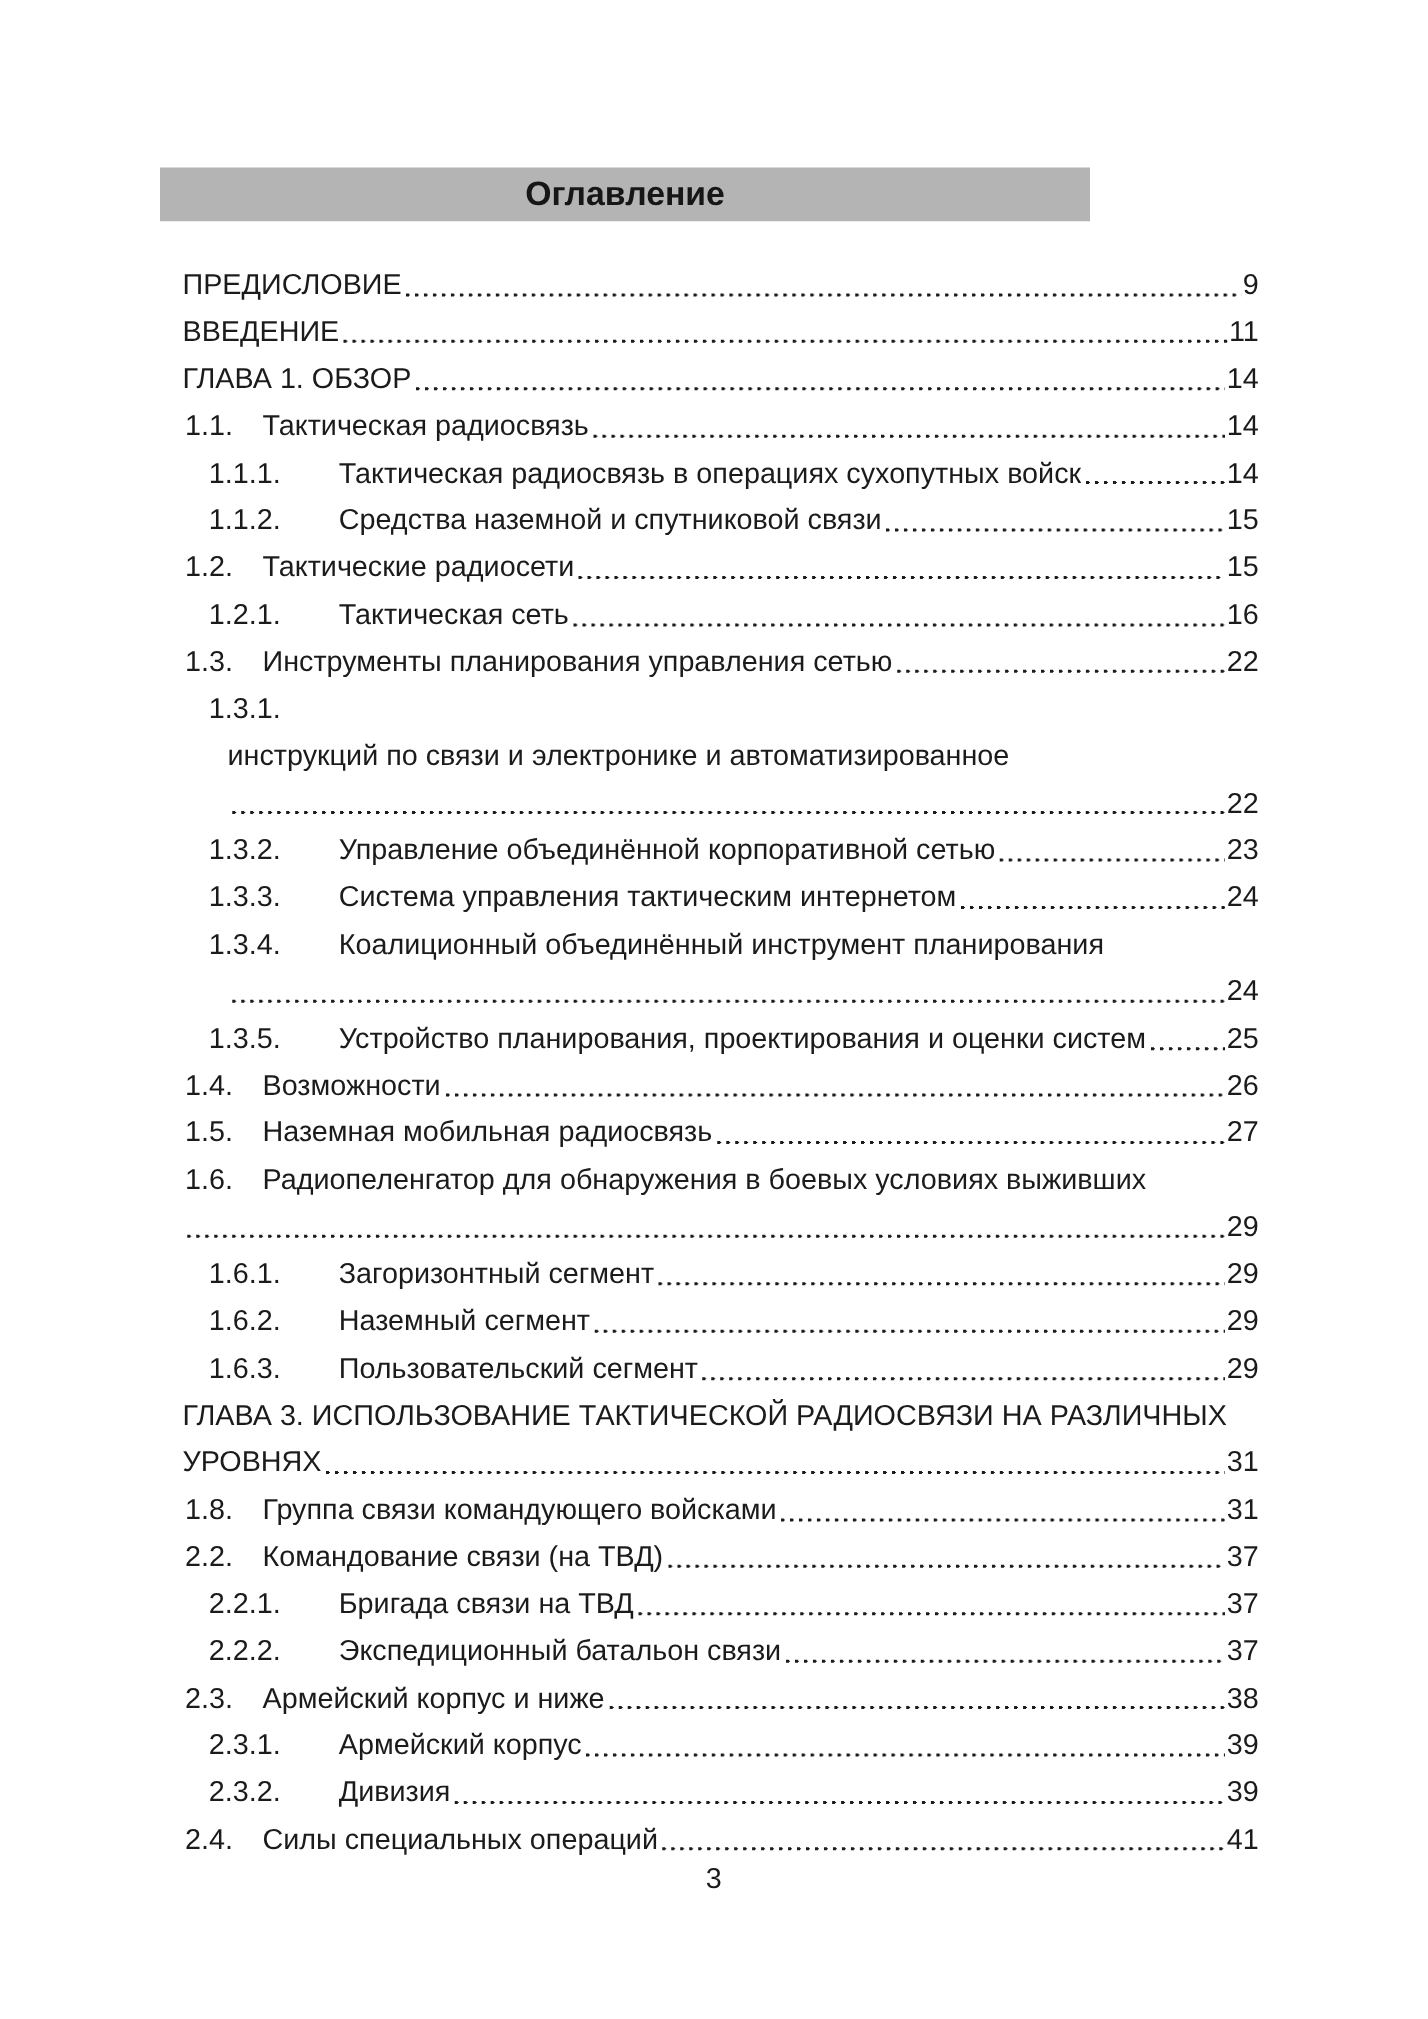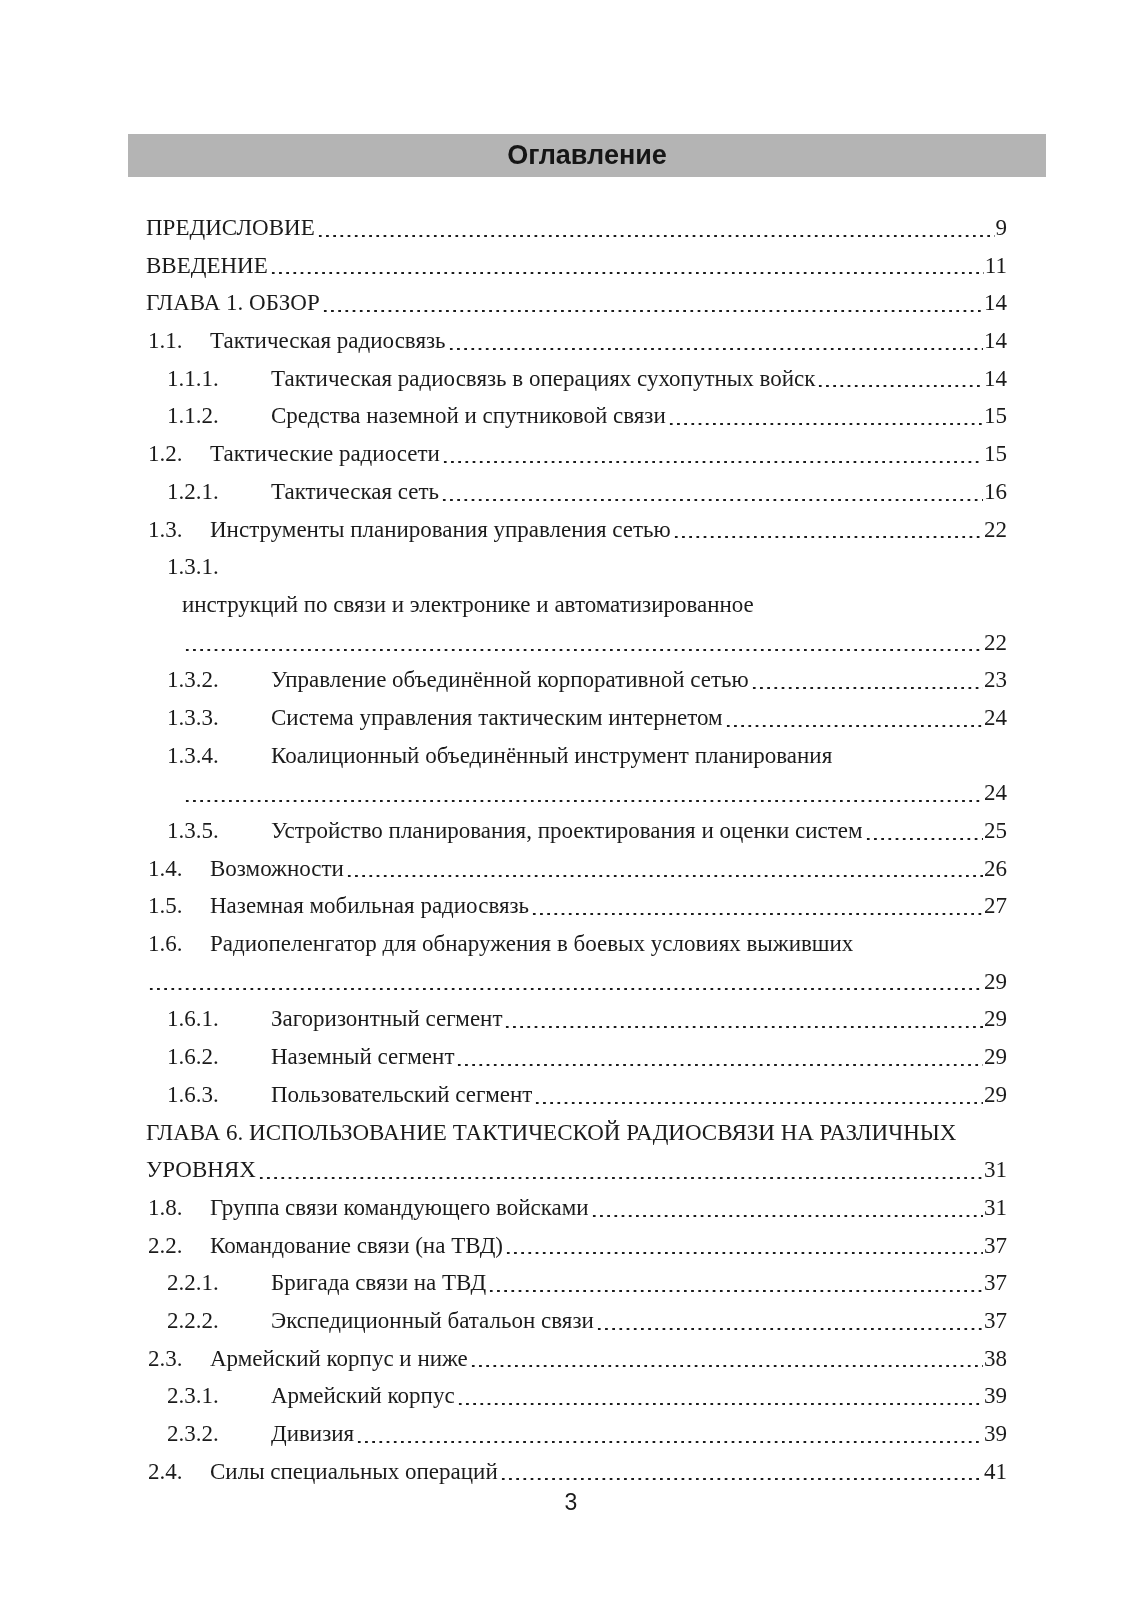--- a/index.html
+++ b/index.html
@@ -13,21 +13,21 @@
     height: 1615px;
     background: #ffffff;
     font-family: "Liberation Sans", "DejaVu Sans", sans-serif;
     color: #1b1b1b;
     overflow: hidden;
   }
   .header-bar {
     position: absolute;
     left: 128px;
     top: 134px;
-    width: 918px;
+    width: 744px;
     height: 43px;
     background: #b4b4b4;
     display: flex;
     align-items: center;
     justify-content: center;
   }
   .header-bar .title-text {
     font-size: 27px;
     font-weight: bold;
     color: #161616;
@@ -38,21 +38,20 @@
     top: 209px;
     width: 861px;
     font-size: 23px;
   }
   .toc-line {
     display: flex;
     align-items: stretch;
     height: 37.7px;
     line-height: 37.7px;
     white-space: nowrap;
-    font-family: Liberation Serif, serif;
   }
   .toc-line .num { flex: 0 0 auto; }
   .toc-line.lvl1 { padding-left: 0; }
   .toc-line.lvl2 .num { margin-left: 2px;  width: 62px; }
   .toc-line.lvl3 .num { margin-left: 21px; width: 104px; }
   .toc-line.cont1 { padding-left: 0; }
   .toc-line.cont3 { padding-left: 36px; }
   .toc-line .txt { flex: 0 0 auto; }
   .toc-line .dots {
     flex: 1 1 auto;
@@ -216,21 +215,21 @@
     <span class="pg">29</span>
   </div>
       <div class="toc-line lvl3">
     <span class="num">1.6.3.</span>
     <span class="txt">Пользовательский сегмент</span>
     <span class="dots"></span>
     <span class="pg">29</span>
   </div>
       <div class="toc-line lvl1">
 
-    <span class="txt">ГЛАВА 6. ИСПОЛЬЗОВАНИЕ ТАКТИЧЕСКОЙ РАДИОСВЯЗИ НА РАЗЛИЧНЫХ</span>
+    <span class="txt">ГЛАВА 3. ИСПОЛЬЗОВАНИЕ ТАКТИЧЕСКОЙ РАДИОСВЯЗИ НА РАЗЛИЧНЫХ</span>
 
   </div>
       <div class="toc-line cont1">
 
     <span class="txt">УРОВНЯХ</span>
     <span class="dots"></span>
     <span class="pg">31</span>
   </div>
       <div class="toc-line lvl2">
     <span class="num">1.8.</span>

